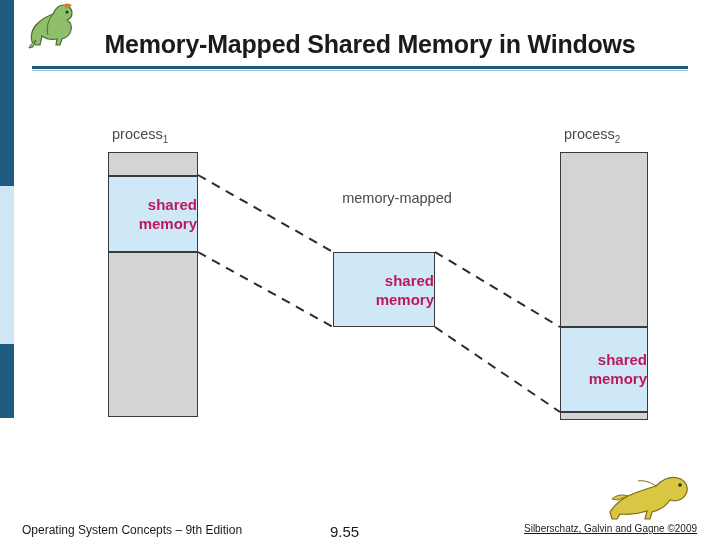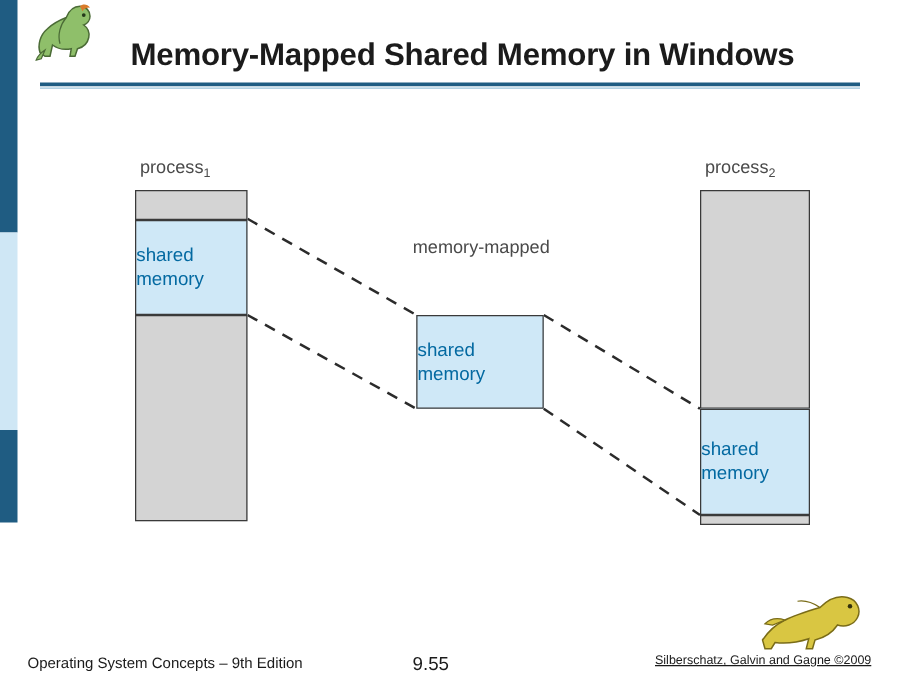--- a/index.html
+++ b/index.html
@@ -117,24 +117,24 @@
     font-weight: normal;
     white-space: nowrap;
   }
   .fig-label .sub {
     font-size: 10px;
     vertical-align: sub;
   }
   .box-text {
     position: absolute;
     width: 100%;
-    text-align: left;
+    text-align: right;
     font-size: 15px;
-    font-weight: normal;
-    color: #0369a1;
+    font-weight: bold;
+    color: #be185d;
     line-height: 19px;
   }
 
   
   .footer-left {
     position: absolute;
     left: 22px;
     top: 523px;
     font-size: 12px;
     color: #1b1b1b;
@@ -196,21 +196,21 @@
 
     <div class="box grey" style="left:18px; top:40px; width:90px; height:24px;"></div>
     <div class="box blue" style="left:18px; top:64px; width:90px; height:76px;">
       <div class="box-text" style="top:18px;">
         <span>shared</span><br>
         <span>memory</span>
       </div>
     </div>
     <div class="box grey" style="left:18px; top:140px; width:90px; height:165px;"></div>
 
-    <div class="fig-label" style="left:210px; top:78px; text-align:center; width:170px;">
+    <div class="fig-label" style="left:222px; top:78px; text-align:center; width:170px;">
       <span>memory-mapped</span><br>
     </div>
 
     <div class="box blue" style="left:243px; top:140px; width:102px; height:75px;">
       <div class="box-text" style="top:18px;">
         <span>shared</span><br>
         <span>memory</span>
       </div>
     </div>
 

